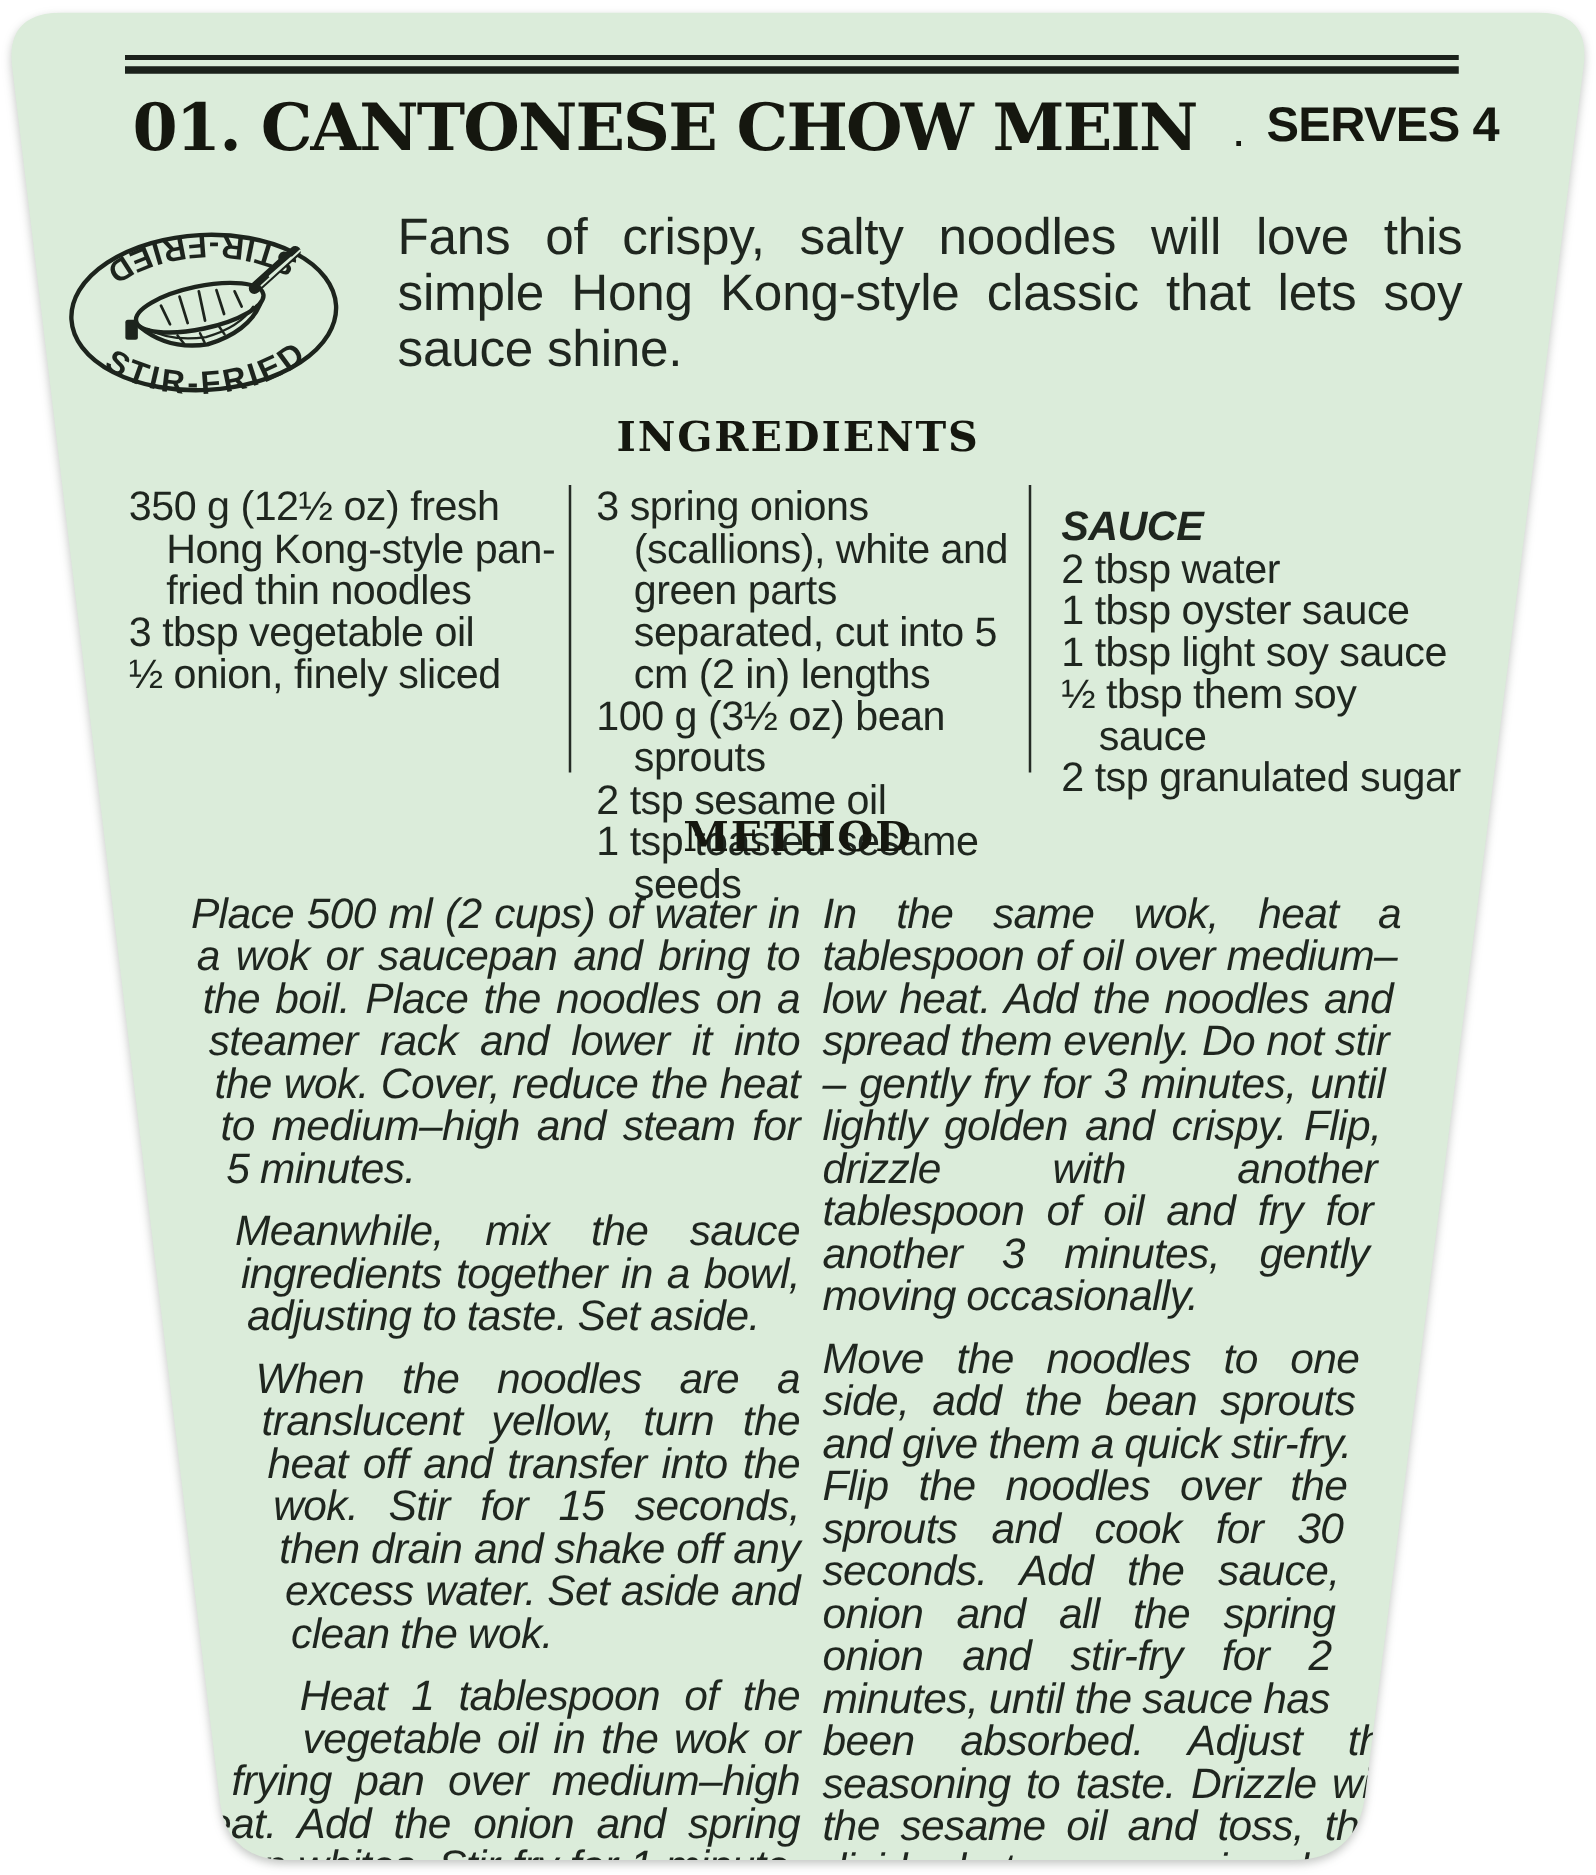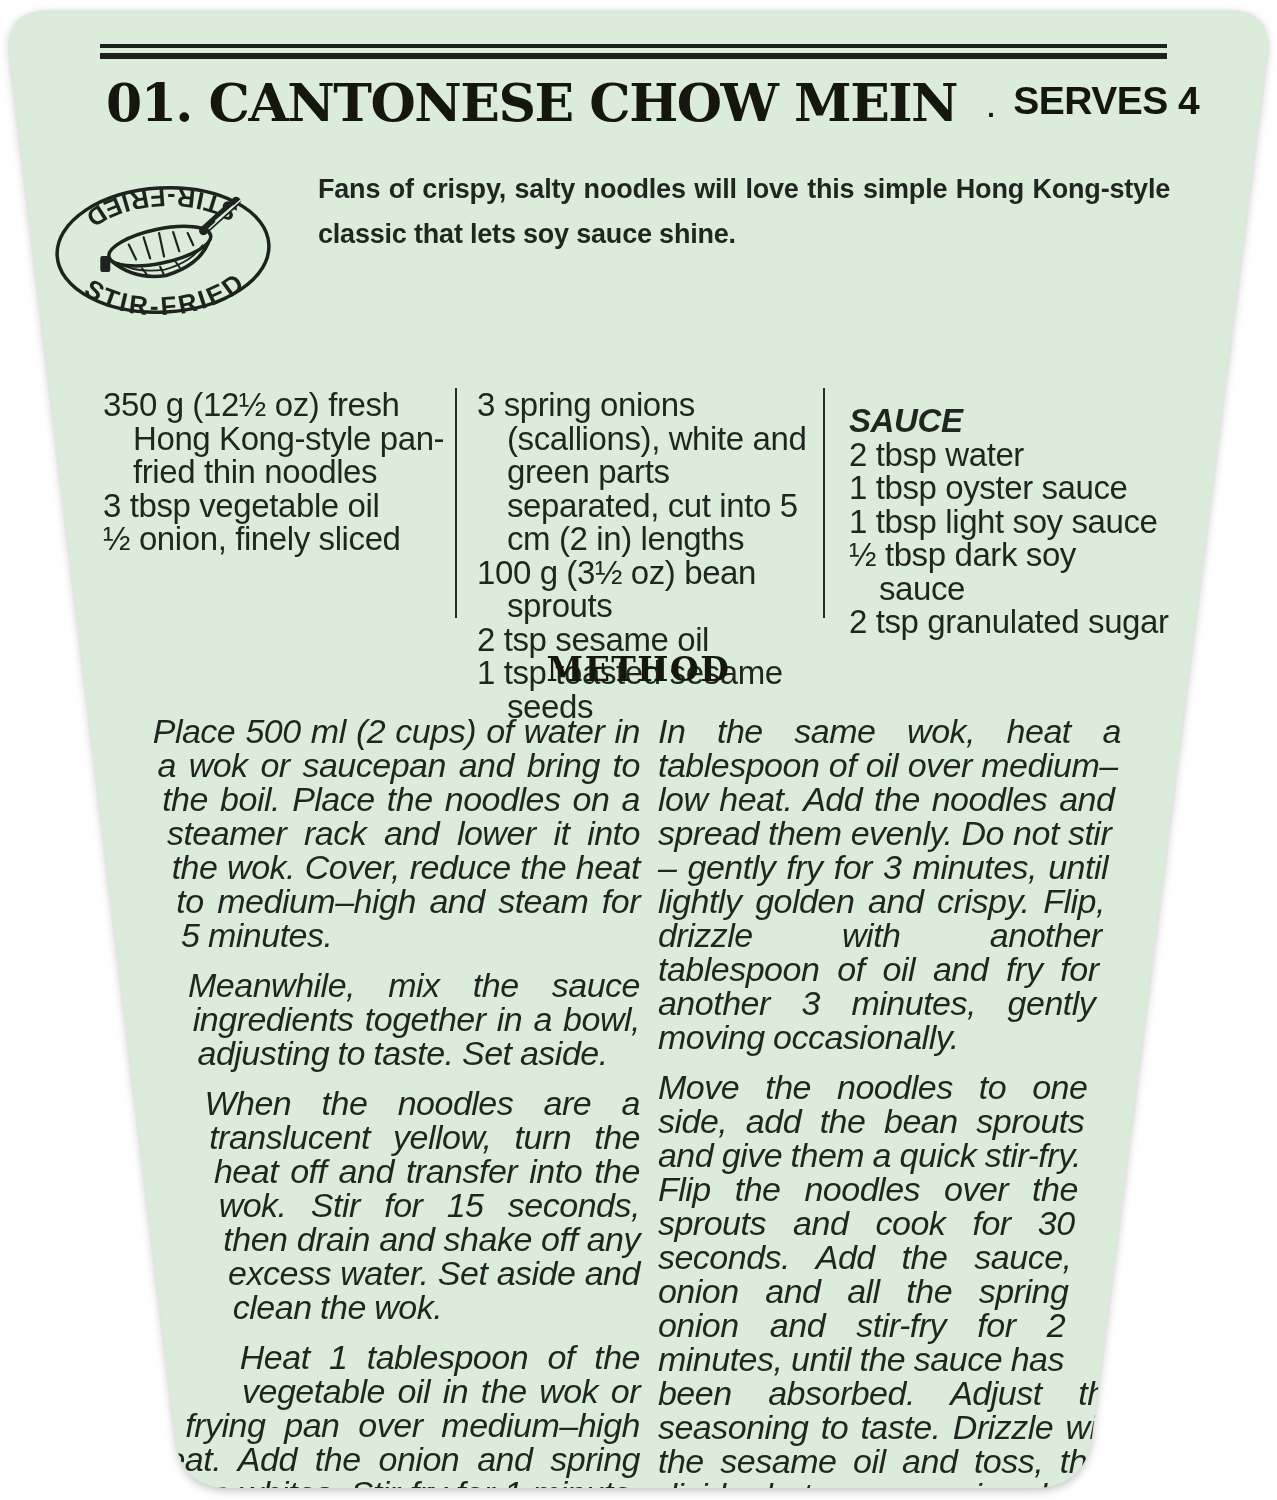--- a/index.html
+++ b/index.html
@@ -16,21 +16,21 @@
   .rule-thick{height:6px;background:#1b211b;margin-top:5px;}
   
   .title-row{left:106px;top:74px;width:1061px;display:flex;align-items:flex-end;gap:20px;}
   .page-title{font-family:"DejaVu Serif",serif;font-weight:bold;font-size:52px;line-height:58px;letter-spacing:-1.5px;color:#15170f;white-space:nowrap;}
   .leader{flex:1;overflow:hidden;white-space:nowrap;font-weight:bold;font-size:27px;letter-spacing:5px;padding:0 6px 8px 10px;color:#15170f;}
   .serves{font-weight:bold;font-size:39px;letter-spacing:-.5px;padding-bottom:9px;color:#15170f;white-space:nowrap;}
   
   .stamp{left:48px;top:180px;transform:rotate(-3deg);}
   .stamp text{font-family:"Liberation Sans",sans-serif;font-weight:bold;}
   
-  .intro{left:318px;top:167px;width:852px;font-size:27px;line-height:45px;text-align:justify;letter-spacing:-.2px;font-weight:bold;}
+  .intro{left:318px;top:167px;width:852px;font-size:41px;line-height:45px;text-align:justify;letter-spacing:-.2px;}
   
   .sec-head{left:0;width:1277px;text-align:center;font-family:"DejaVu Serif",serif;font-weight:bold;font-size:33px;letter-spacing:1.5px;color:#15170f;}
   .ing-head{top:330px;}
   .method-head{top:650px;}
   
   .ing-row{left:103px;top:388px;width:1066px;display:flex;font-size:33px;line-height:33.5px;letter-spacing:-.4px;}
   .ic1{width:352px;}
   .ic2{width:366px;padding-left:20px;box-sizing:border-box;}
   .ic3{width:344px;padding-left:24px;box-sizing:border-box;}
   .vdiv{width:2px;background:#252b25;height:230px;flex:none;}
@@ -80,41 +80,42 @@
         <path d="M -30 -8 L -26 8 M -14 -12 L -12 10 M 2 -13 L 2 11 M 16 -11 L 18 9 M 30 -7 L 33 6" stroke-width="2.2"></path>
         <path d="M -22 18 L -18 26 M -4 20 L -2 28 M 12 18 L 15 25" stroke-width="2"></path>
         <path d="M 46 -6 L 84 -28" stroke-width="9"></path>
         <path d="M 52 -7 L 88 -28 M 60 -13 L 80 -24" stroke="#dbecda" stroke-width="1.6"></path>
         <rect x="-62" y="-2" width="10" height="16" rx="2" transform="rotate(12 -57 6)" fill="#1d241d" stroke="none"></rect>
       </g>
     </svg>
 
     <div class="abs intro">Fans of crispy, salty noodles will love this simple Hong Kong-style classic that lets soy sauce shine.</div>
 
+    <div class="abs sec-head ing-head">INGREDIENTS</div>
 
     <div class="abs ing-row">
       <div class="ic1">
         <div class="ing">350 g (12½ oz) fresh Hong Kong-style pan-fried thin noodles</div>
         <div class="ing">3 tbsp vegetable oil</div>
         <div class="ing">½ onion, finely sliced</div>
       </div>
       <div class="vdiv"></div>
       <div class="ic2">
         <div class="ing">3 spring onions (scallions), white and green parts separated, cut into 5 cm (2 in) lengths</div>
         <div class="ing">100 g (3½ oz) bean sprouts</div>
         <div class="ing">2 tsp sesame oil</div>
         <div class="ing">1 tsp toasted sesame seeds</div>
       </div>
       <div class="vdiv"></div>
       <div class="ic3">
         <div class="sauce-head">SAUCE</div>
         <div class="ing">2 tbsp water</div>
         <div class="ing">1 tbsp oyster sauce</div>
         <div class="ing">1 tbsp light soy sauce</div>
-        <div class="ing">½ tbsp dark soy sauce</div>
+        <div class="ing">½ tbsp them soy sauce</div>
         <div class="ing">2 tsp granulated sugar</div>
       </div>
     </div>
 
     <div class="abs sec-head method-head">METHOD</div>
 
     <div class="abs method-row">
       <div class="mcol-l">
         <p>Place 500 ml (2 cups) of water in a wok or saucepan and bring to the boil. Place the noodles on a steamer rack and lower it into the wok. Cover, reduce the heat to medium–high and steam for 5 minutes.</p>
         <p>Meanwhile, mix the sauce ingredients together in a bowl, adjusting to taste. Set aside.</p>

